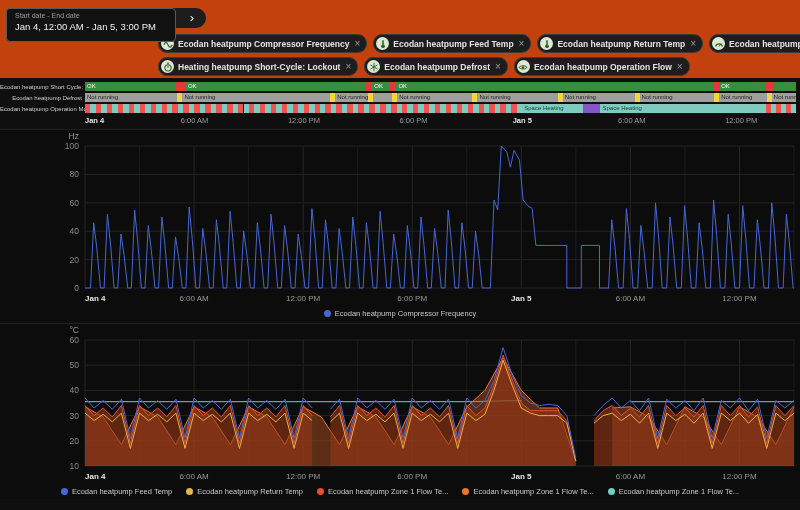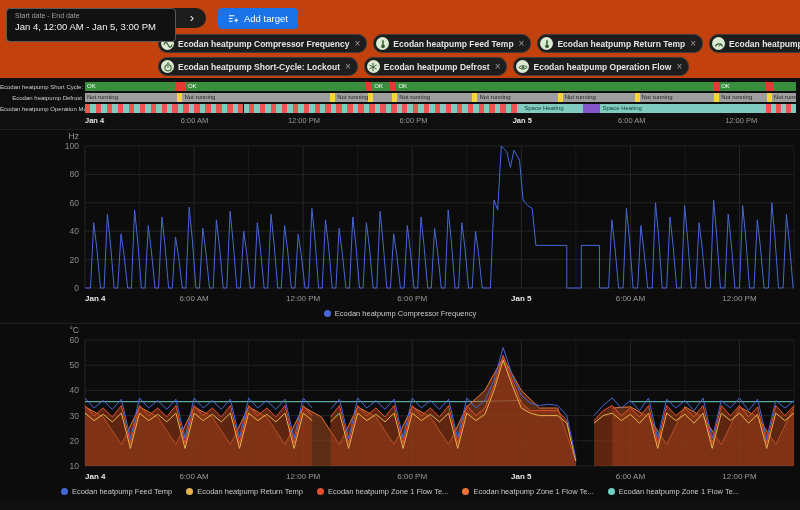--- a/index.html
+++ b/index.html
@@ -45,29 +45,20 @@
     <div class="datefield">
       <div class="datefield-label">Start date - End date</div>
       <div class="datefield-value">Jan 4, 12:00 AM - Jan 5, 3:00 PM</div>
     </div>
     <div class="controls">
       <div class="line1">
         <div class="navpill">
           <button class="navbtn">‹</button>
           <button class="navbtn">›</button>
         </div>
-        <button class="add-target">
-          <span style="display:flex;">
-            <svg viewBox="0 0 12 12">
-                <path d="M1 3 h6 M1 6 h4 M1 9 h4" stroke="#fff" stroke-width="1.2" fill="none"></path>
-                <path d="M9 6 v4 M7 8 h4" stroke="#fff" stroke-width="1.2" fill="none"></path>
-              </svg>
-          </span>
-          <span>Add target</span>
-        </button>
       </div>
       <div class="chips" id="chips-row1">
           <div class="chip">
             <span class="chip-ic">
               <svg viewBox="0 0 12 12">
                 <path d="M1 7 Q3.5 1 6 7 T11 7" fill="none" stroke="currentColor" stroke-width="1.4"></path>
               </svg>
             </span>
             <span class="chip-lb">Ecodan heatpump Compressor Frequency</span>
             <span class="chip-x">×</span>
@@ -103,21 +94,21 @@
           </div>
         </div>
       <div class="chips" id="chips-row2">
           <div class="chip">
             <span class="chip-ic">
               <svg viewBox="0 0 12 12">
                 <circle cx="6" cy="7" r="3.8" fill="none" stroke="currentColor" stroke-width="1.3"></circle>
                 <path d="M6 7 V4.6 M4.6 1.4 h2.8" stroke="currentColor" stroke-width="1.2" fill="none"></path>
               </svg>
             </span>
-            <span class="chip-lb">Ecodan heatpump Short-Cycle: Lockout</span>
+            <span class="chip-lb">Heating heatpump Short-Cycle: Lockout</span>
             <span class="chip-x">×</span>
           </div>
           <div class="chip">
             <span class="chip-ic">
               <svg viewBox="0 0 12 12">
                 <path d="M6 1 V11 M1.7 3.5 L10.3 8.5 M1.7 8.5 L10.3 3.5" stroke="currentColor" stroke-width="1.1" fill="none"></path>
               </svg>
             </span>
             <span class="chip-lb">Ecodan heatpump Defrost</span>
             <span class="chip-x">×</span>

